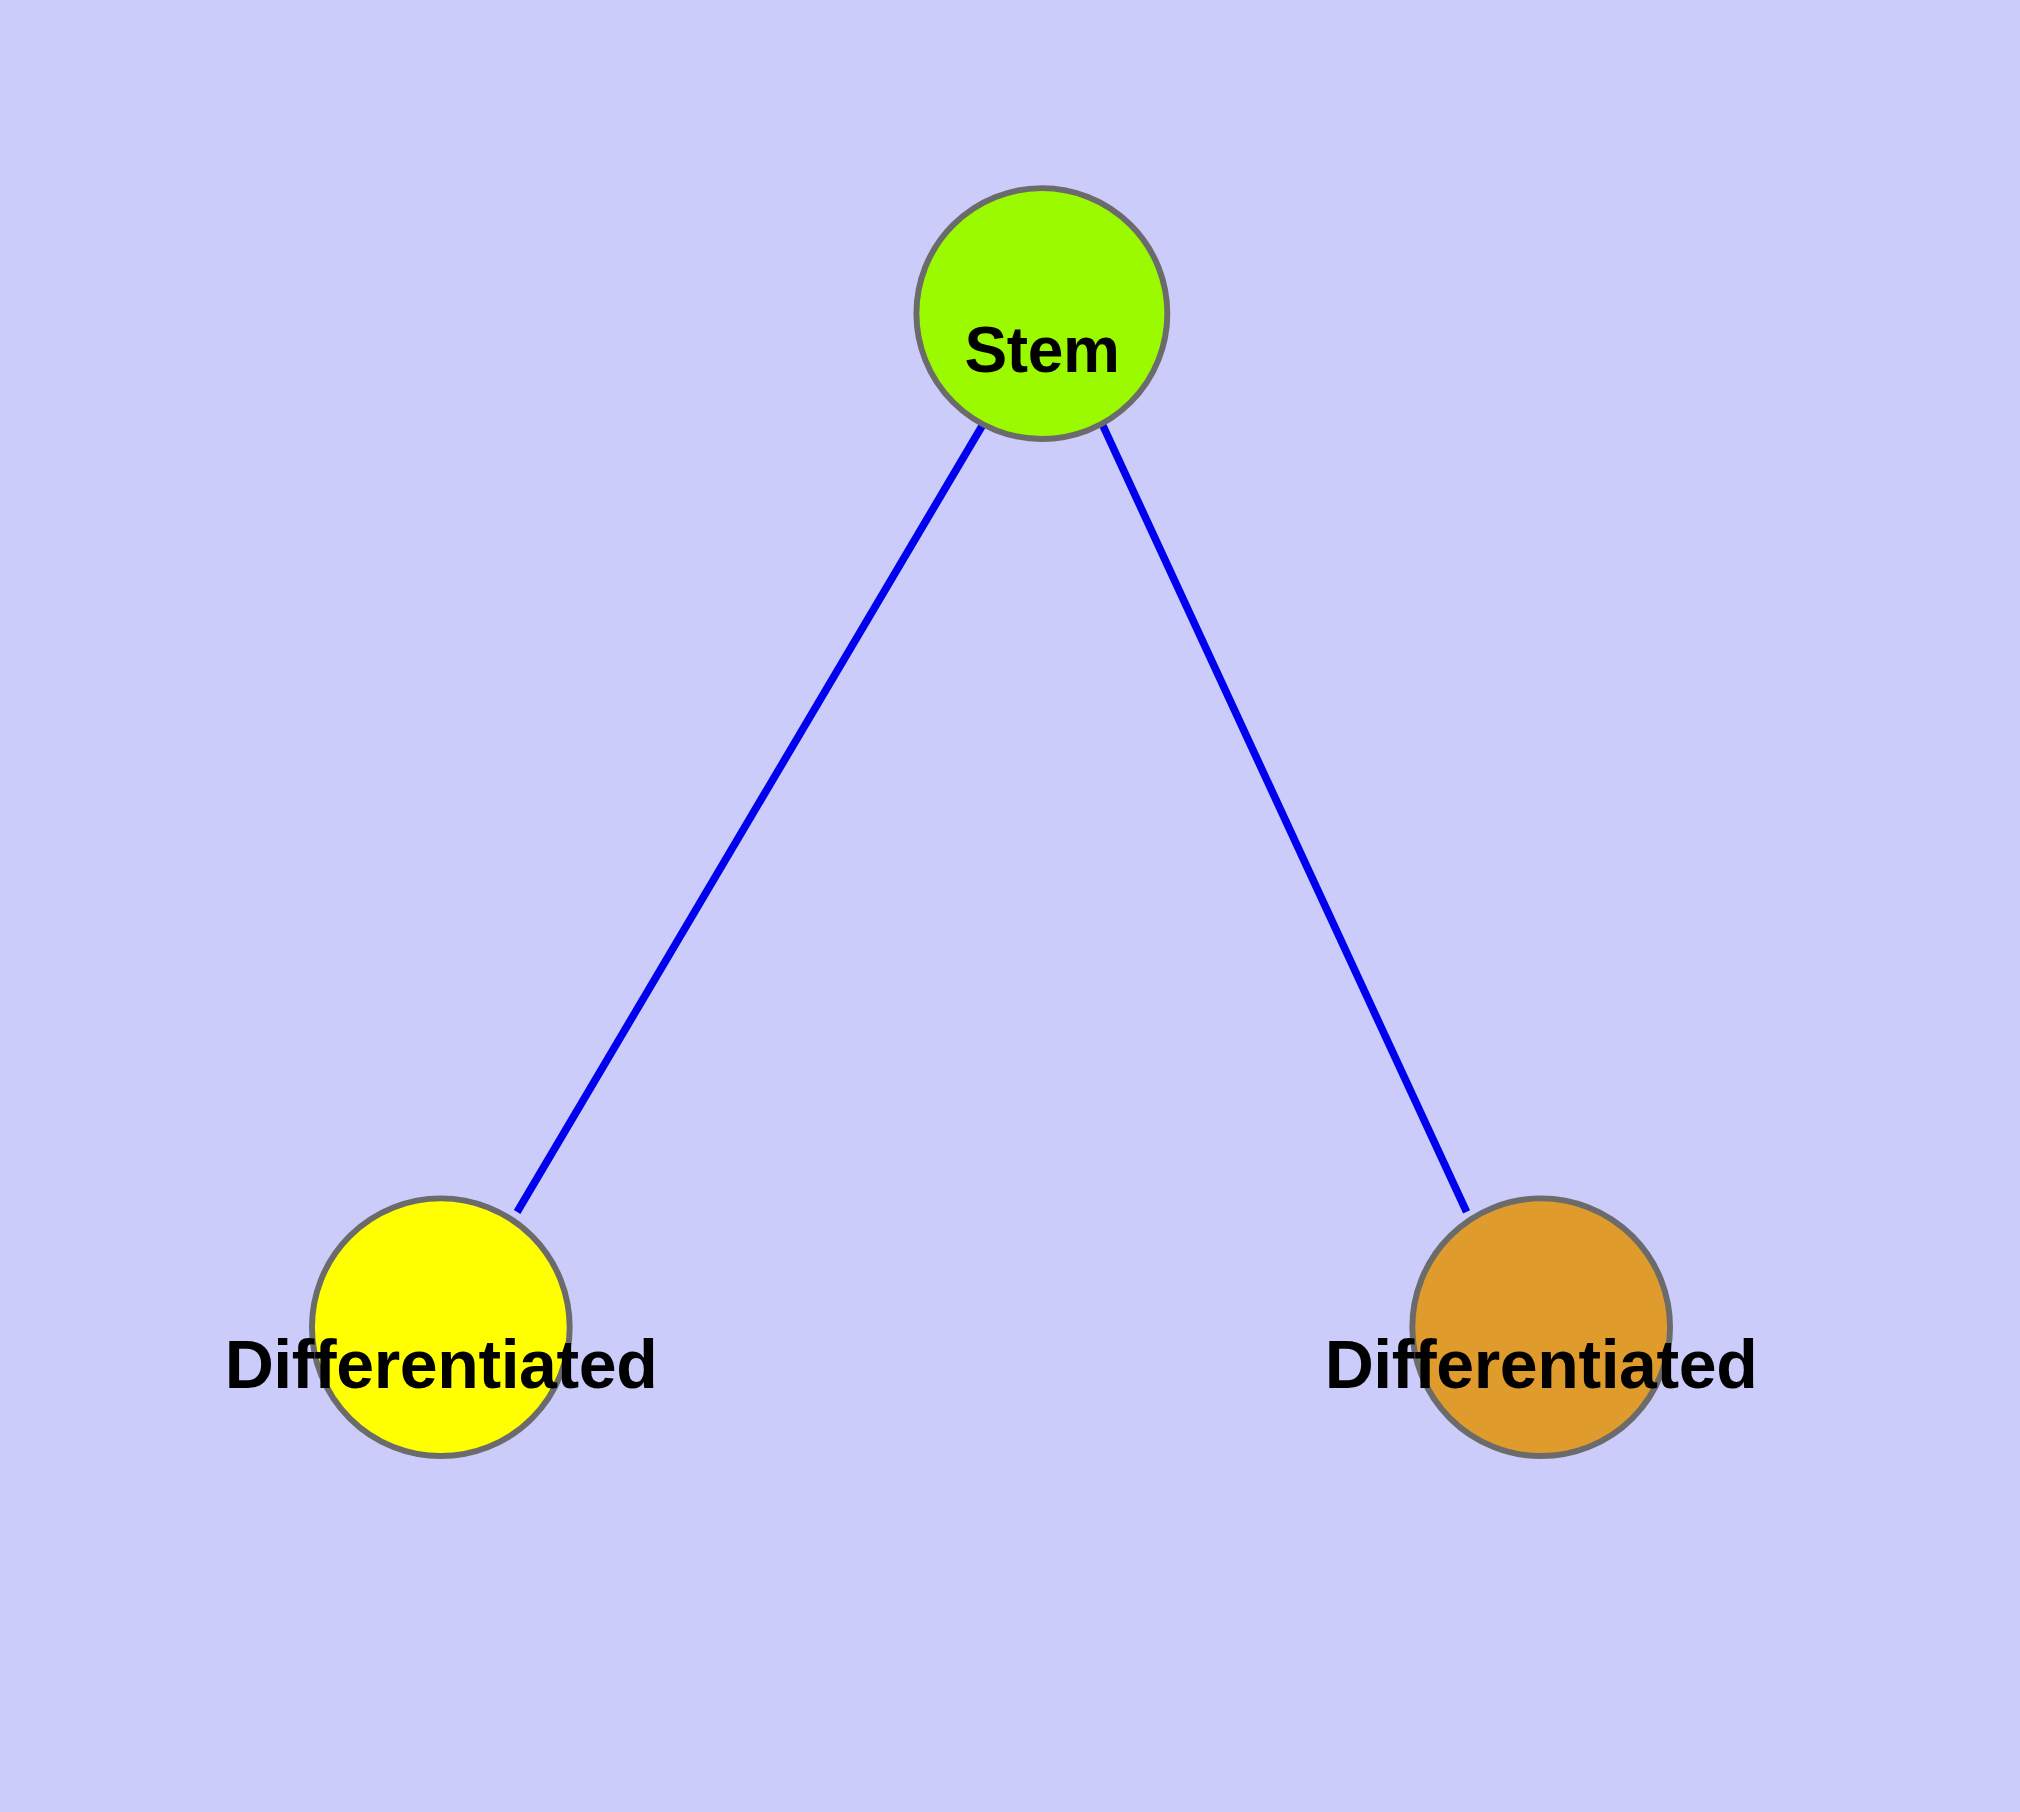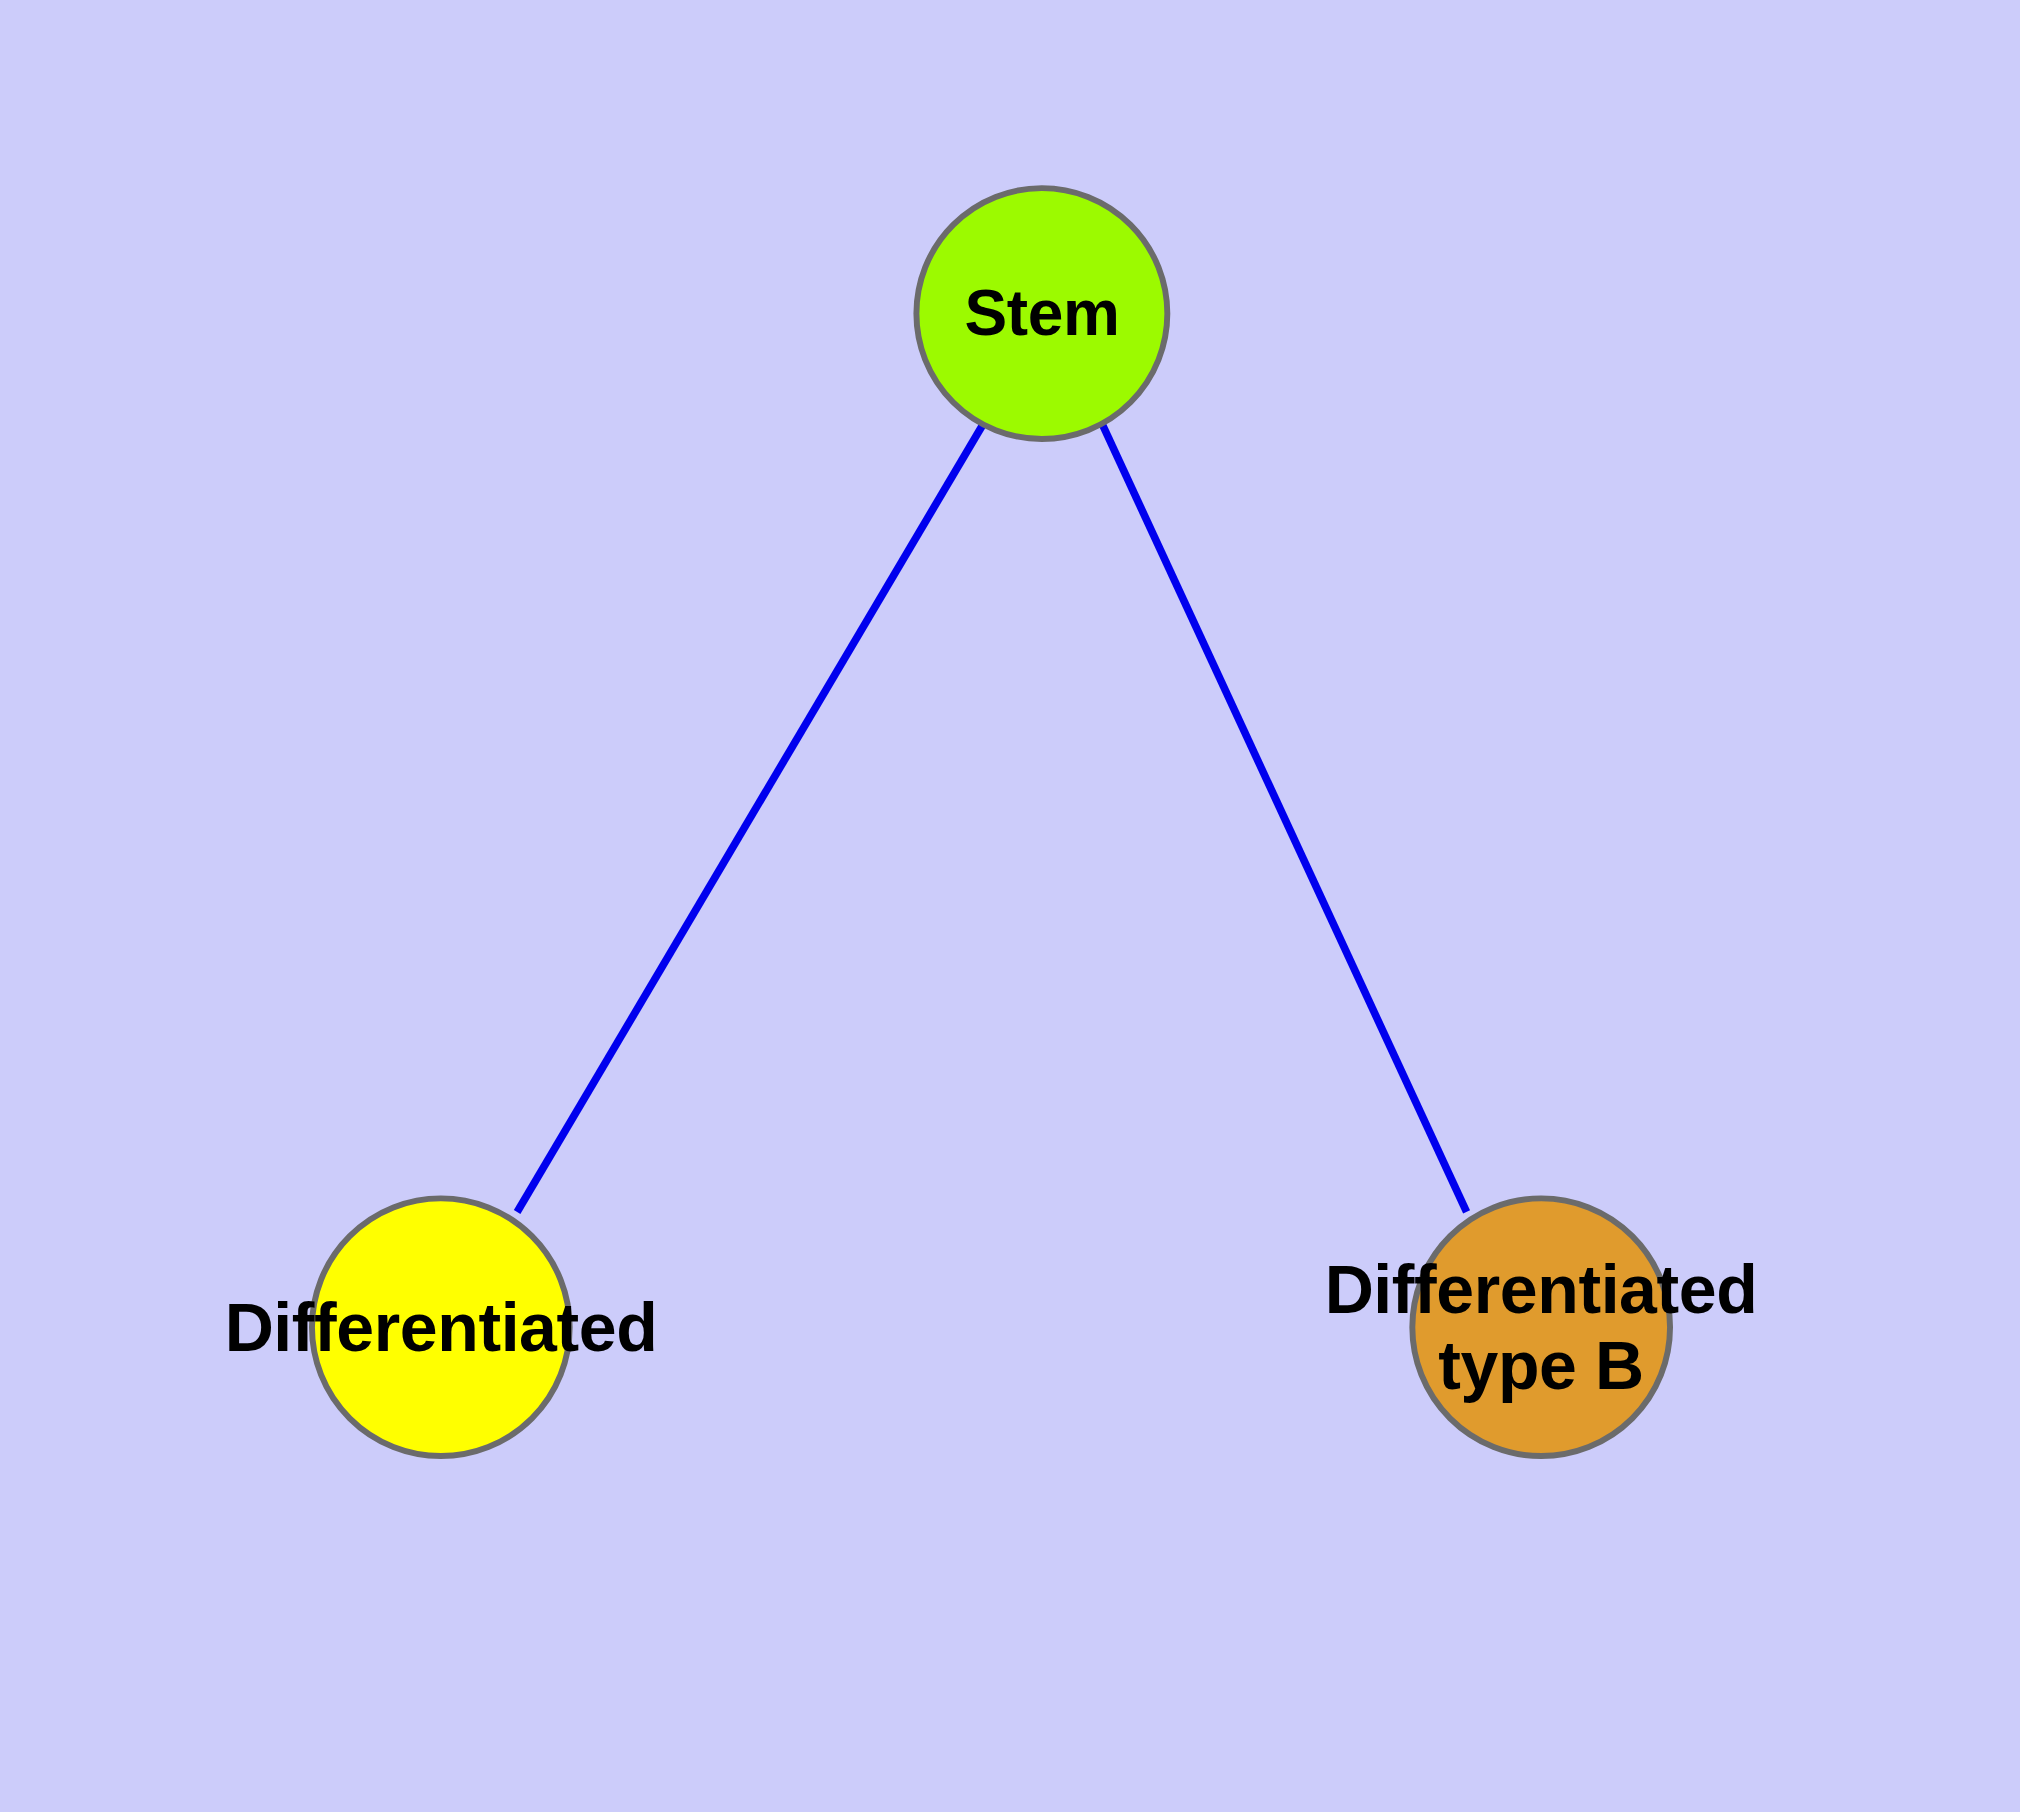--- a/index.html
+++ b/index.html
@@ -30,20 +30,21 @@
   .node-label {
     position: absolute;
     color: #000000;
     font-weight: bold;
     text-align: center;
     white-space: pre;
     line-height: 1.12;
     letter-spacing: -0.4px;
     transform: translate(-50%, -50%);
     pointer-events: none;
+    margin-top: 37px;
   }
   .node-label.single {
     font-size: 64px;
   }
   .node-label.двух, .node-label.two-line {
     font-size: 68px;
   }
 </style>
 </head>
 <body>
@@ -60,17 +61,17 @@
     <g id="node-layer">
         <circle cx="1229" cy="370" r="148" fill="#9cfa00" stroke="#6b6b6b" stroke-width="7"></circle>
         <circle cx="520" cy="1566" r="152" fill="#ffff00" stroke="#6b6b6b" stroke-width="7"></circle>
         <circle cx="1818" cy="1566" r="152" fill="#e09b2d" stroke="#6b6b6b" stroke-width="7"></circle>
       </g>
   </svg>
 
   <div id="label-layer">
       <div class="node-label single" style="left: 1042px; top: 314px; font-size: 64px; color: rgb(0, 0, 0);"><span>Stem</span></div>
       <div class="node-label two-line" style="left: 441px; top: 1327px; font-size: 68px; color: rgb(0, 0, 0);"><span>Differentiated</span><br></div>
-      <div class="node-label two-line" style="left: 1541px; top: 1327px; font-size: 68px; color: rgb(0, 0, 0);"><span>Differentiated</span><br><span>type B</span></div>
+      <div class="node-label two-line" style="left: 1541px; top: 1327px; font-size: 68px; color: rgb(0, 0, 0);"><span>Differentiated</span><br></div>
     </div>
 
 </div>
 
 
 </body></html>

